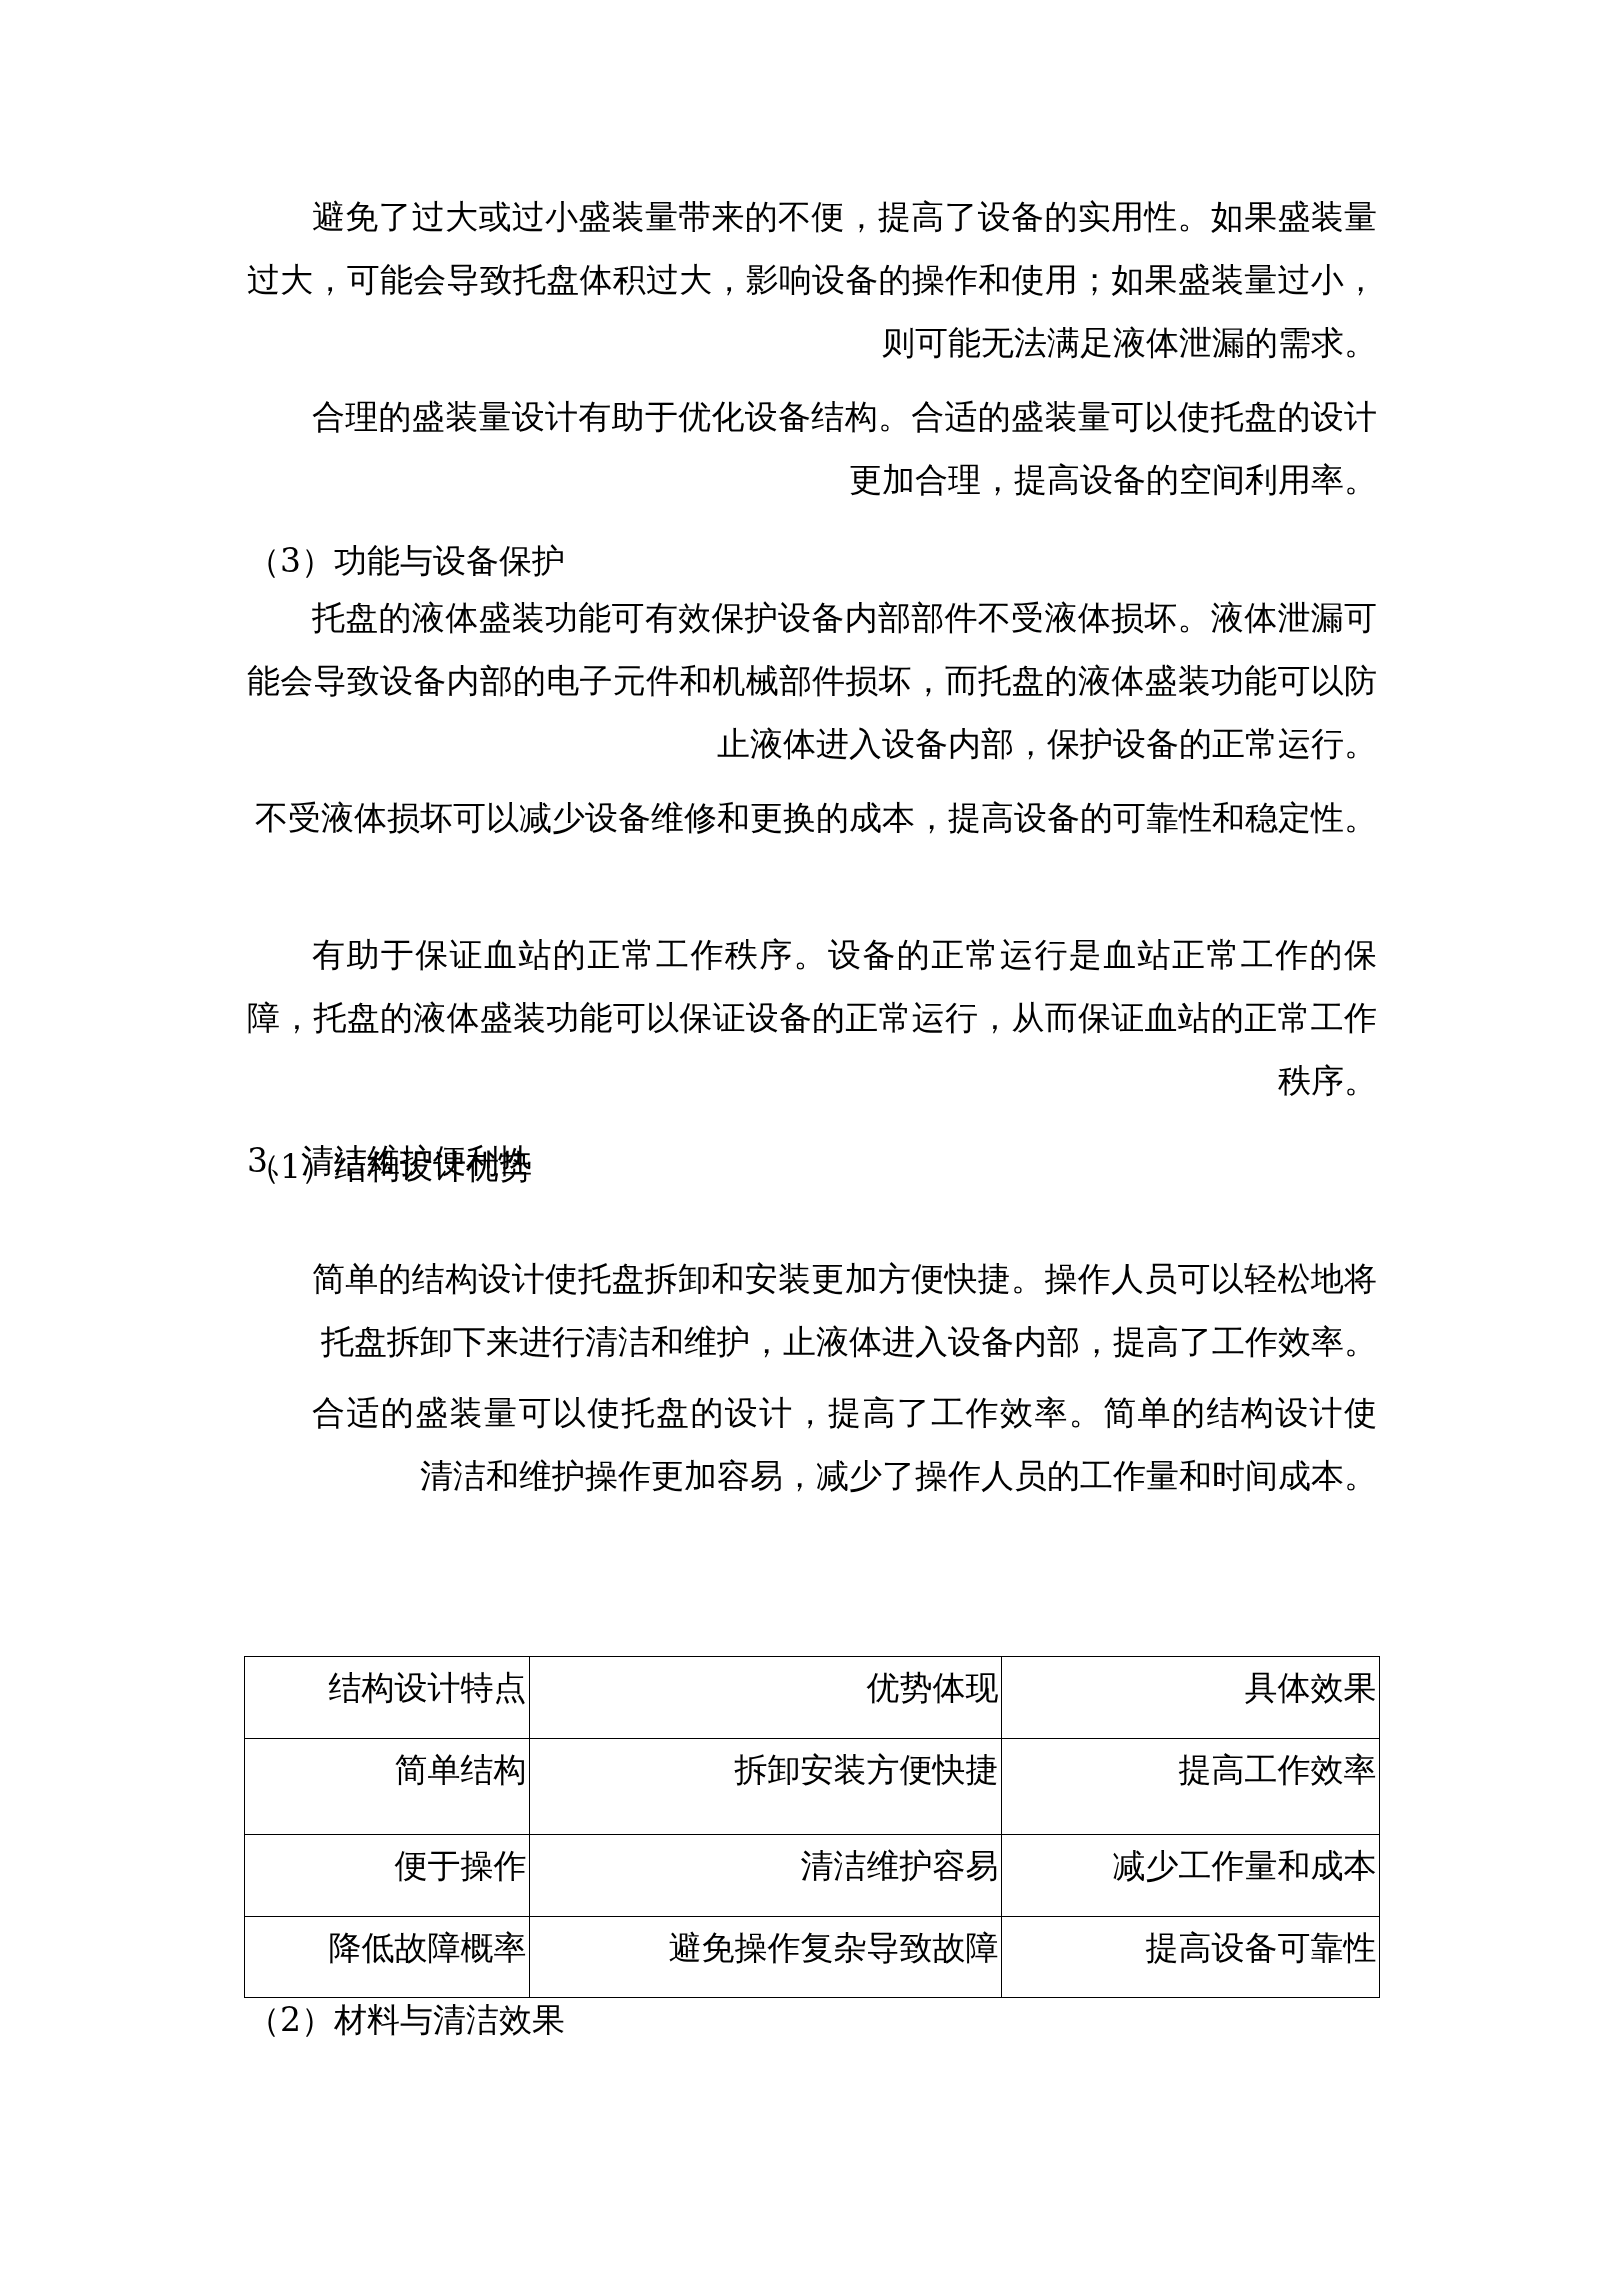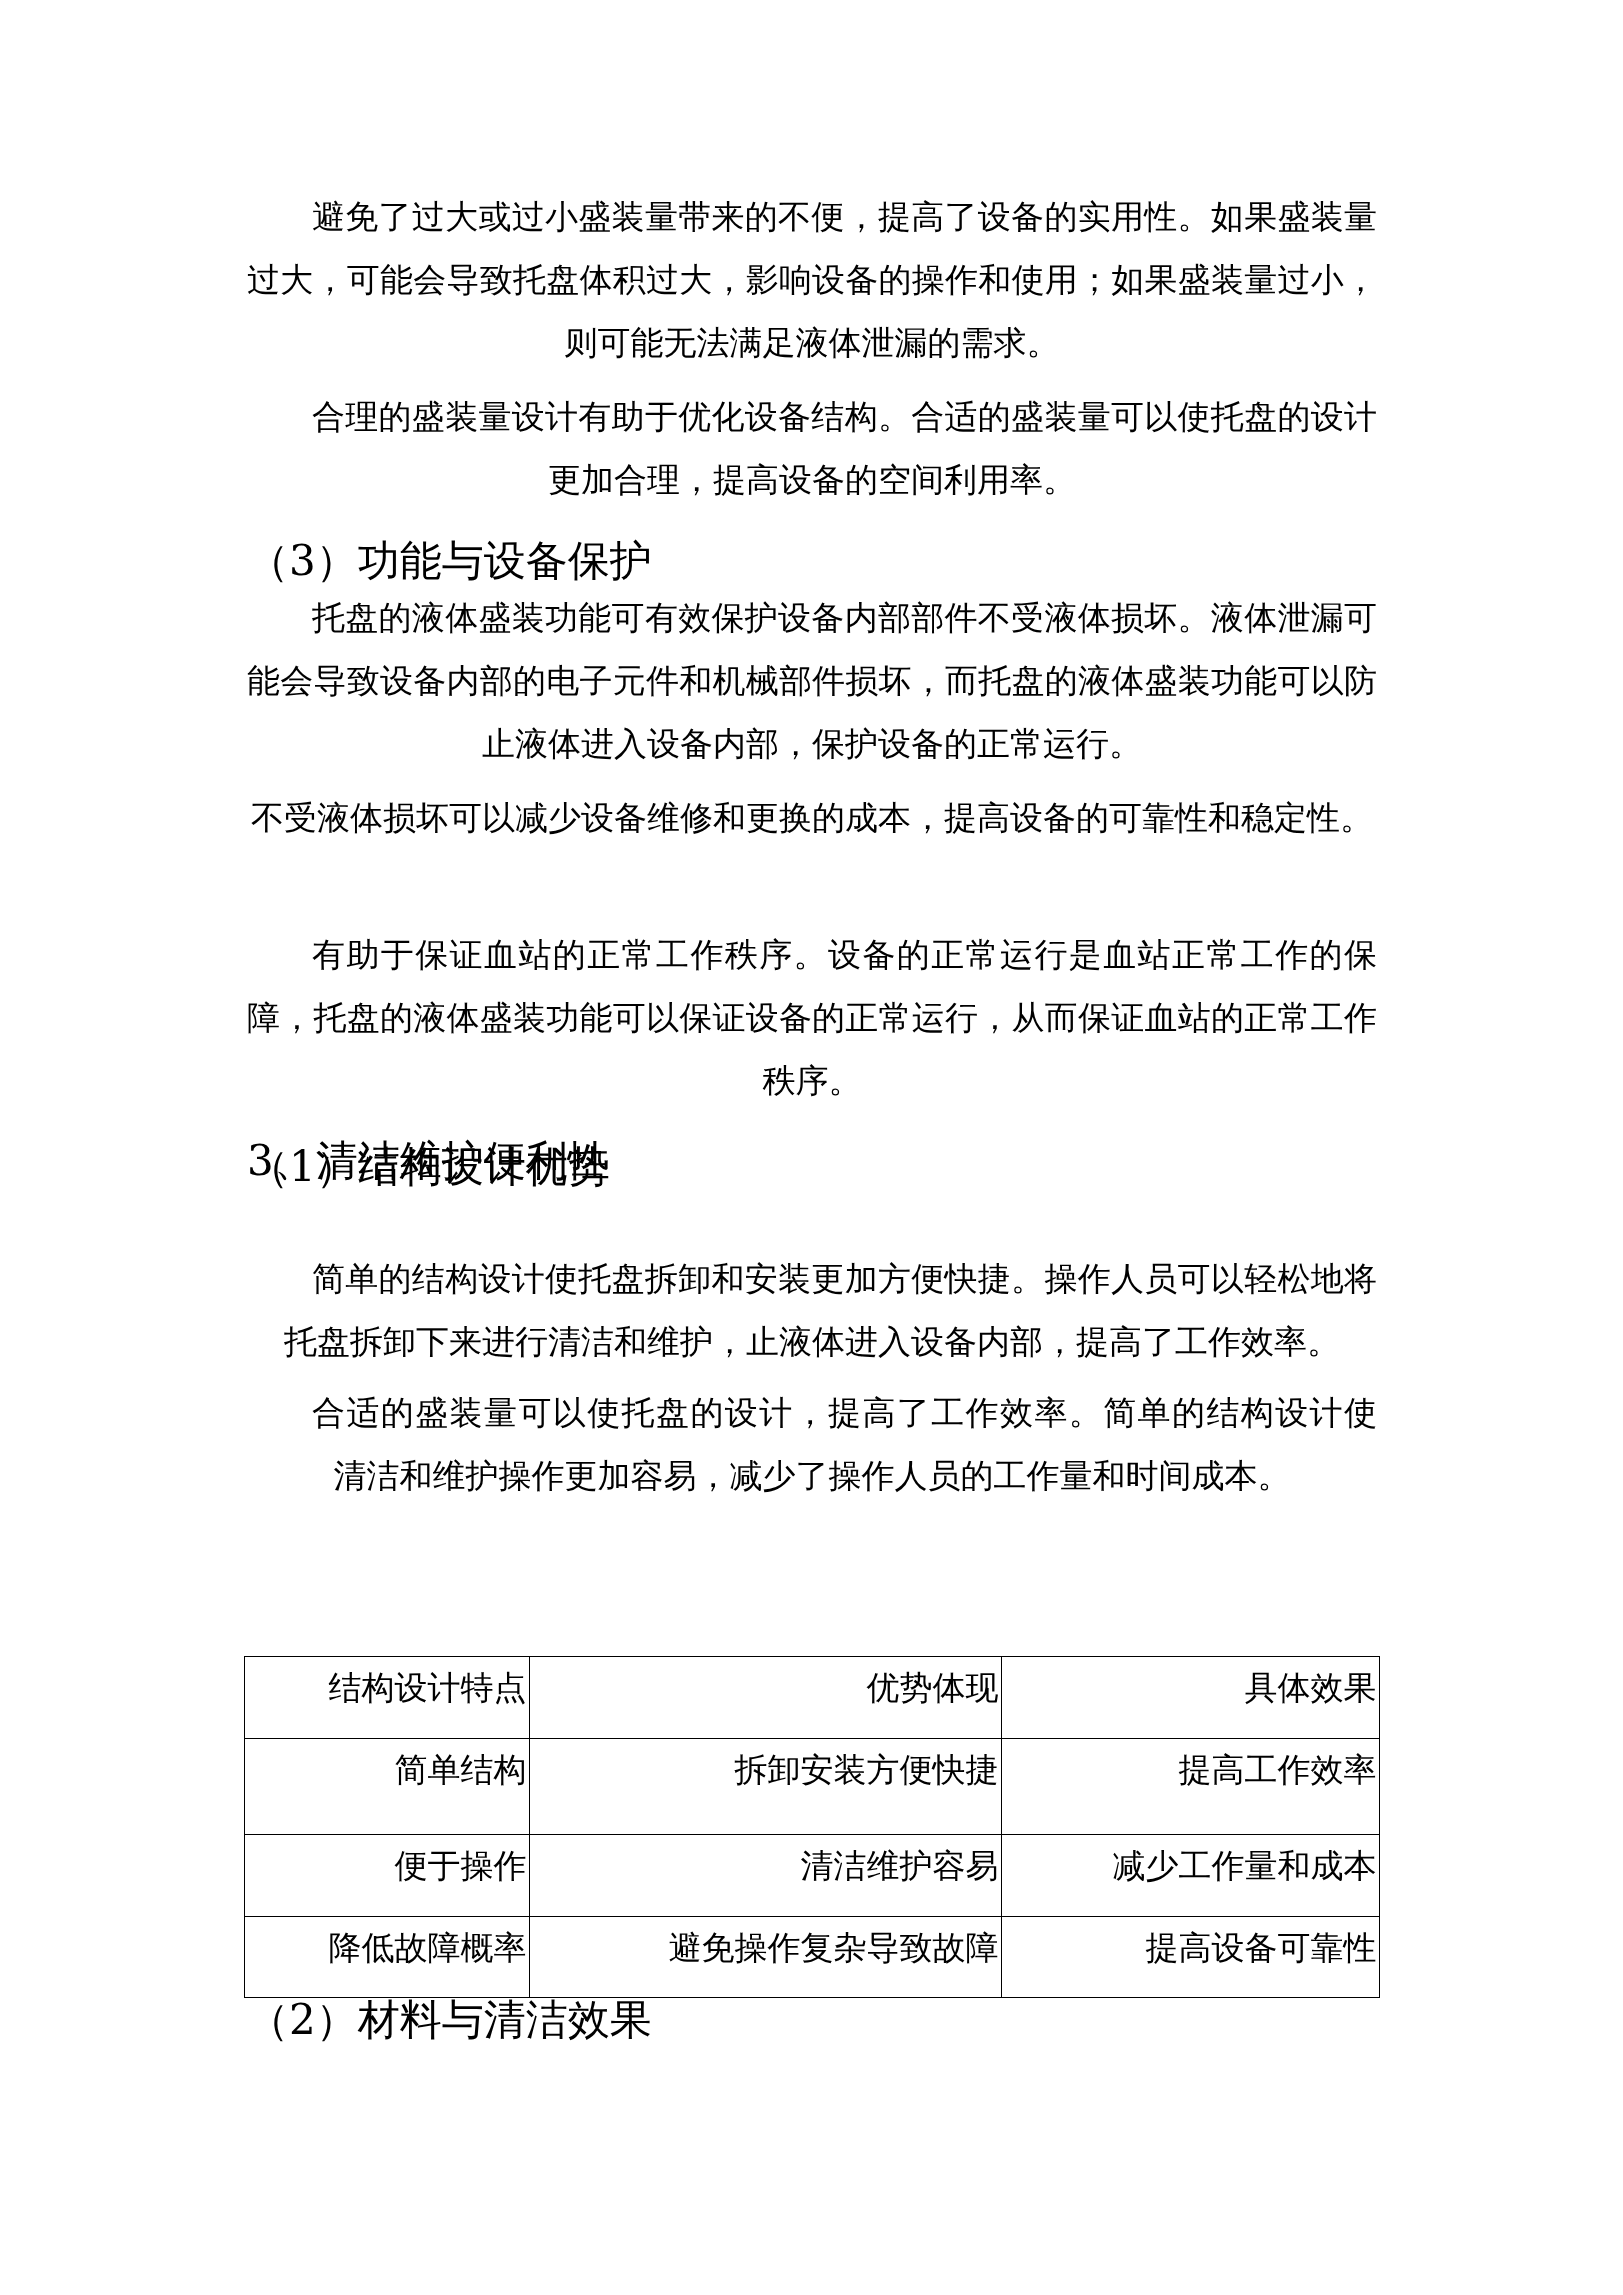--- a/index.html
+++ b/index.html
@@ -1,24 +1,24 @@
 <!DOCTYPE html>
 <html style="font-size:10.5px"><head>
 <meta charset="utf-8">
 <style>
   html, body { margin: 0; padding: 0; background: #ffffff; }
   body { width: 1623px; height: 2295px; position: relative; overflow: hidden;
          font-family: "DejaVu Serif", "Liberation Serif", serif; color: #000000; }
   .page { position: absolute; left: 0; top: 0; width: 1623px; height: 2295px; background: #ffffff; text-decoration: underline; }
   .para { position: absolute; left: 247px; width: 1130px; }
   .line { position: relative; height: 63px; font-size: 33px; line-height: 33px;
-          white-space: nowrap; text-align: center; }
+          white-space: nowrap; text-align: right; }
   .line.full { text-align: justify; text-align-last: justify; text-justify: inter-character; white-space: normal; }
   .line.indent { padding-left: 65px; }
-  .heading { position: absolute; left: 247px; font-size: 42px; line-height: 33px; white-space: nowrap; }
+  .heading { position: absolute; left: 247px; font-size: 33px; line-height: 33px; white-space: nowrap; }
   table.data { position: absolute; left: 244px; top: 1656px; width: 1134px;
                border-collapse: collapse; table-layout: fixed; }
   table.data td { border: 1.3px solid #000000; height: 79px; vertical-align: top;
                   text-align: right; font-size: 33px; line-height: 33px; padding: 14.4px 2.6px 0 2.6px;
                   box-sizing: border-box; white-space: nowrap; }
   col.c1 { width: 285px; } col.c2 { width: 472px; } col.c3 { width: 378px; }
 </style>
 </head>
 <body>
 

